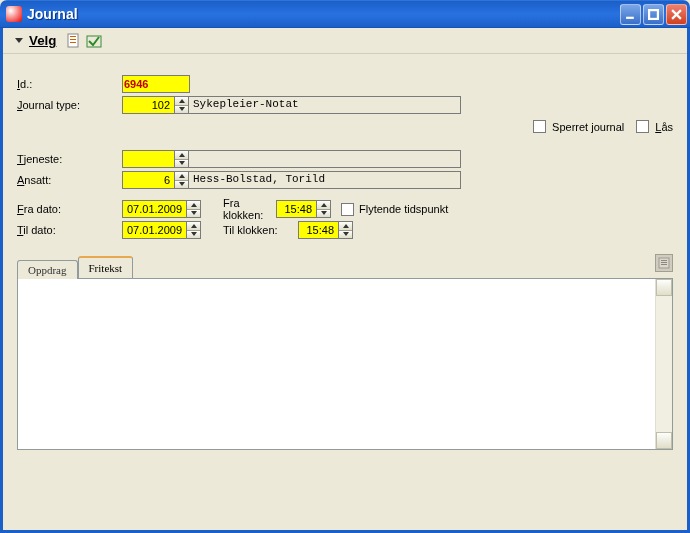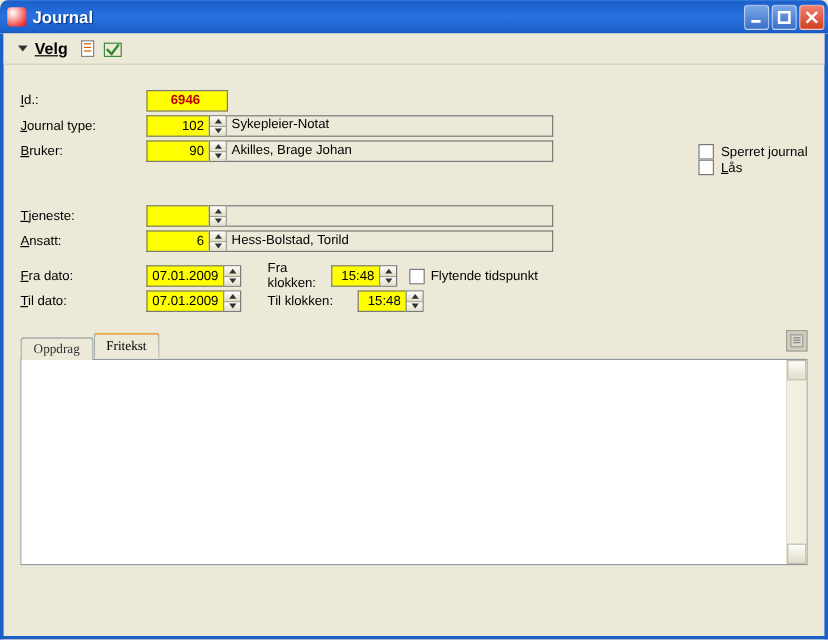--- a/index.html
+++ b/index.html
@@ -81,21 +81,21 @@
     width: 52px;
     text-align: right;
     padding: 1px 4px 1px 1px;
     font: inherit;
     height: 18px;
   }
   .id-input {
     background: #ffff00;
     border: 1px solid #7a7a7a;
     width: 68px;
-    text-align: center;
+    text-align: left;
     padding: 1px 4px 1px 1px;
     font: inherit;
     height: 18px;
     color: #c00000;
     font-weight: bold;
   }
   .spin {
     display: flex; flex-direction: column;
     width: 15px; height: 18px;
     border: 1px solid #7a7a7a;
@@ -119,20 +119,21 @@
     border-right: 3px solid transparent;
     border-top: 4px solid #333;
   }
   .text-out {
     background: #ece9d8;
     border: 1px solid #7a7a7a;
     height: 18px;
     padding: 1px 4px;
     width: 272px;
     border-left: none;
+    font-family: Liberation Mono, monospace;
   }
   .time-input {
     background: #ffff00;
     border: 1px solid #7a7a7a;
     border-right: none;
     width: 40px;
     text-align: right;
     padding: 1px 4px 1px 1px;
     font: inherit;
     height: 18px;
@@ -145,22 +146,21 @@
     text-align: center;
     padding: 1px 2px;
     font: inherit;
     height: 18px;
   }
   .right-checks {
     position: absolute;
     right: 14px;
     top: 66px;
     display: flex;
-    flex-direction: column;
-    gap: 0;
+    gap: 12px;
   }
   .check-row { display: flex; align-items: center; gap: 6px; }
   .chkbox {
     width: 13px; height: 13px;
     background: #fff;
     border: 1px solid #7a7a7a;
   }
   .gap { height: 33px; }
   .tabs-area { margin-top: 16px; position: relative; font-family: Liberation Serif, serif; }
   .page-icon {
@@ -304,35 +304,20 @@
               <span class="tri-up"></span>
             </div>
             <div>
               <span class="tri-down"></span>
             </div>
           </div>
         <div class="text-out">Sykepleier-Notat</div>
       </div>
     </div>
 
-    <div class="row">
-      <span class="lbl underline-first">Bruker:</span>
-      <div class="field">
-        <input class="num-input" value="90" style="">
-        <div class="spin">
-            <div>
-              <span class="tri-up"></span>
-            </div>
-            <div>
-              <span class="tri-down"></span>
-            </div>
-          </div>
-        <div class="text-out">Akilles, Brage Johan</div>
-      </div>
-    </div>
 
     <div class="gap"></div>
 
     <div class="row">
       <span class="lbl underline-first">Tjeneste:</span>
       <div class="field">
         <input class="num-input" value="" style="">
         <div class="spin">
             <div>
               <span class="tri-up"></span>

